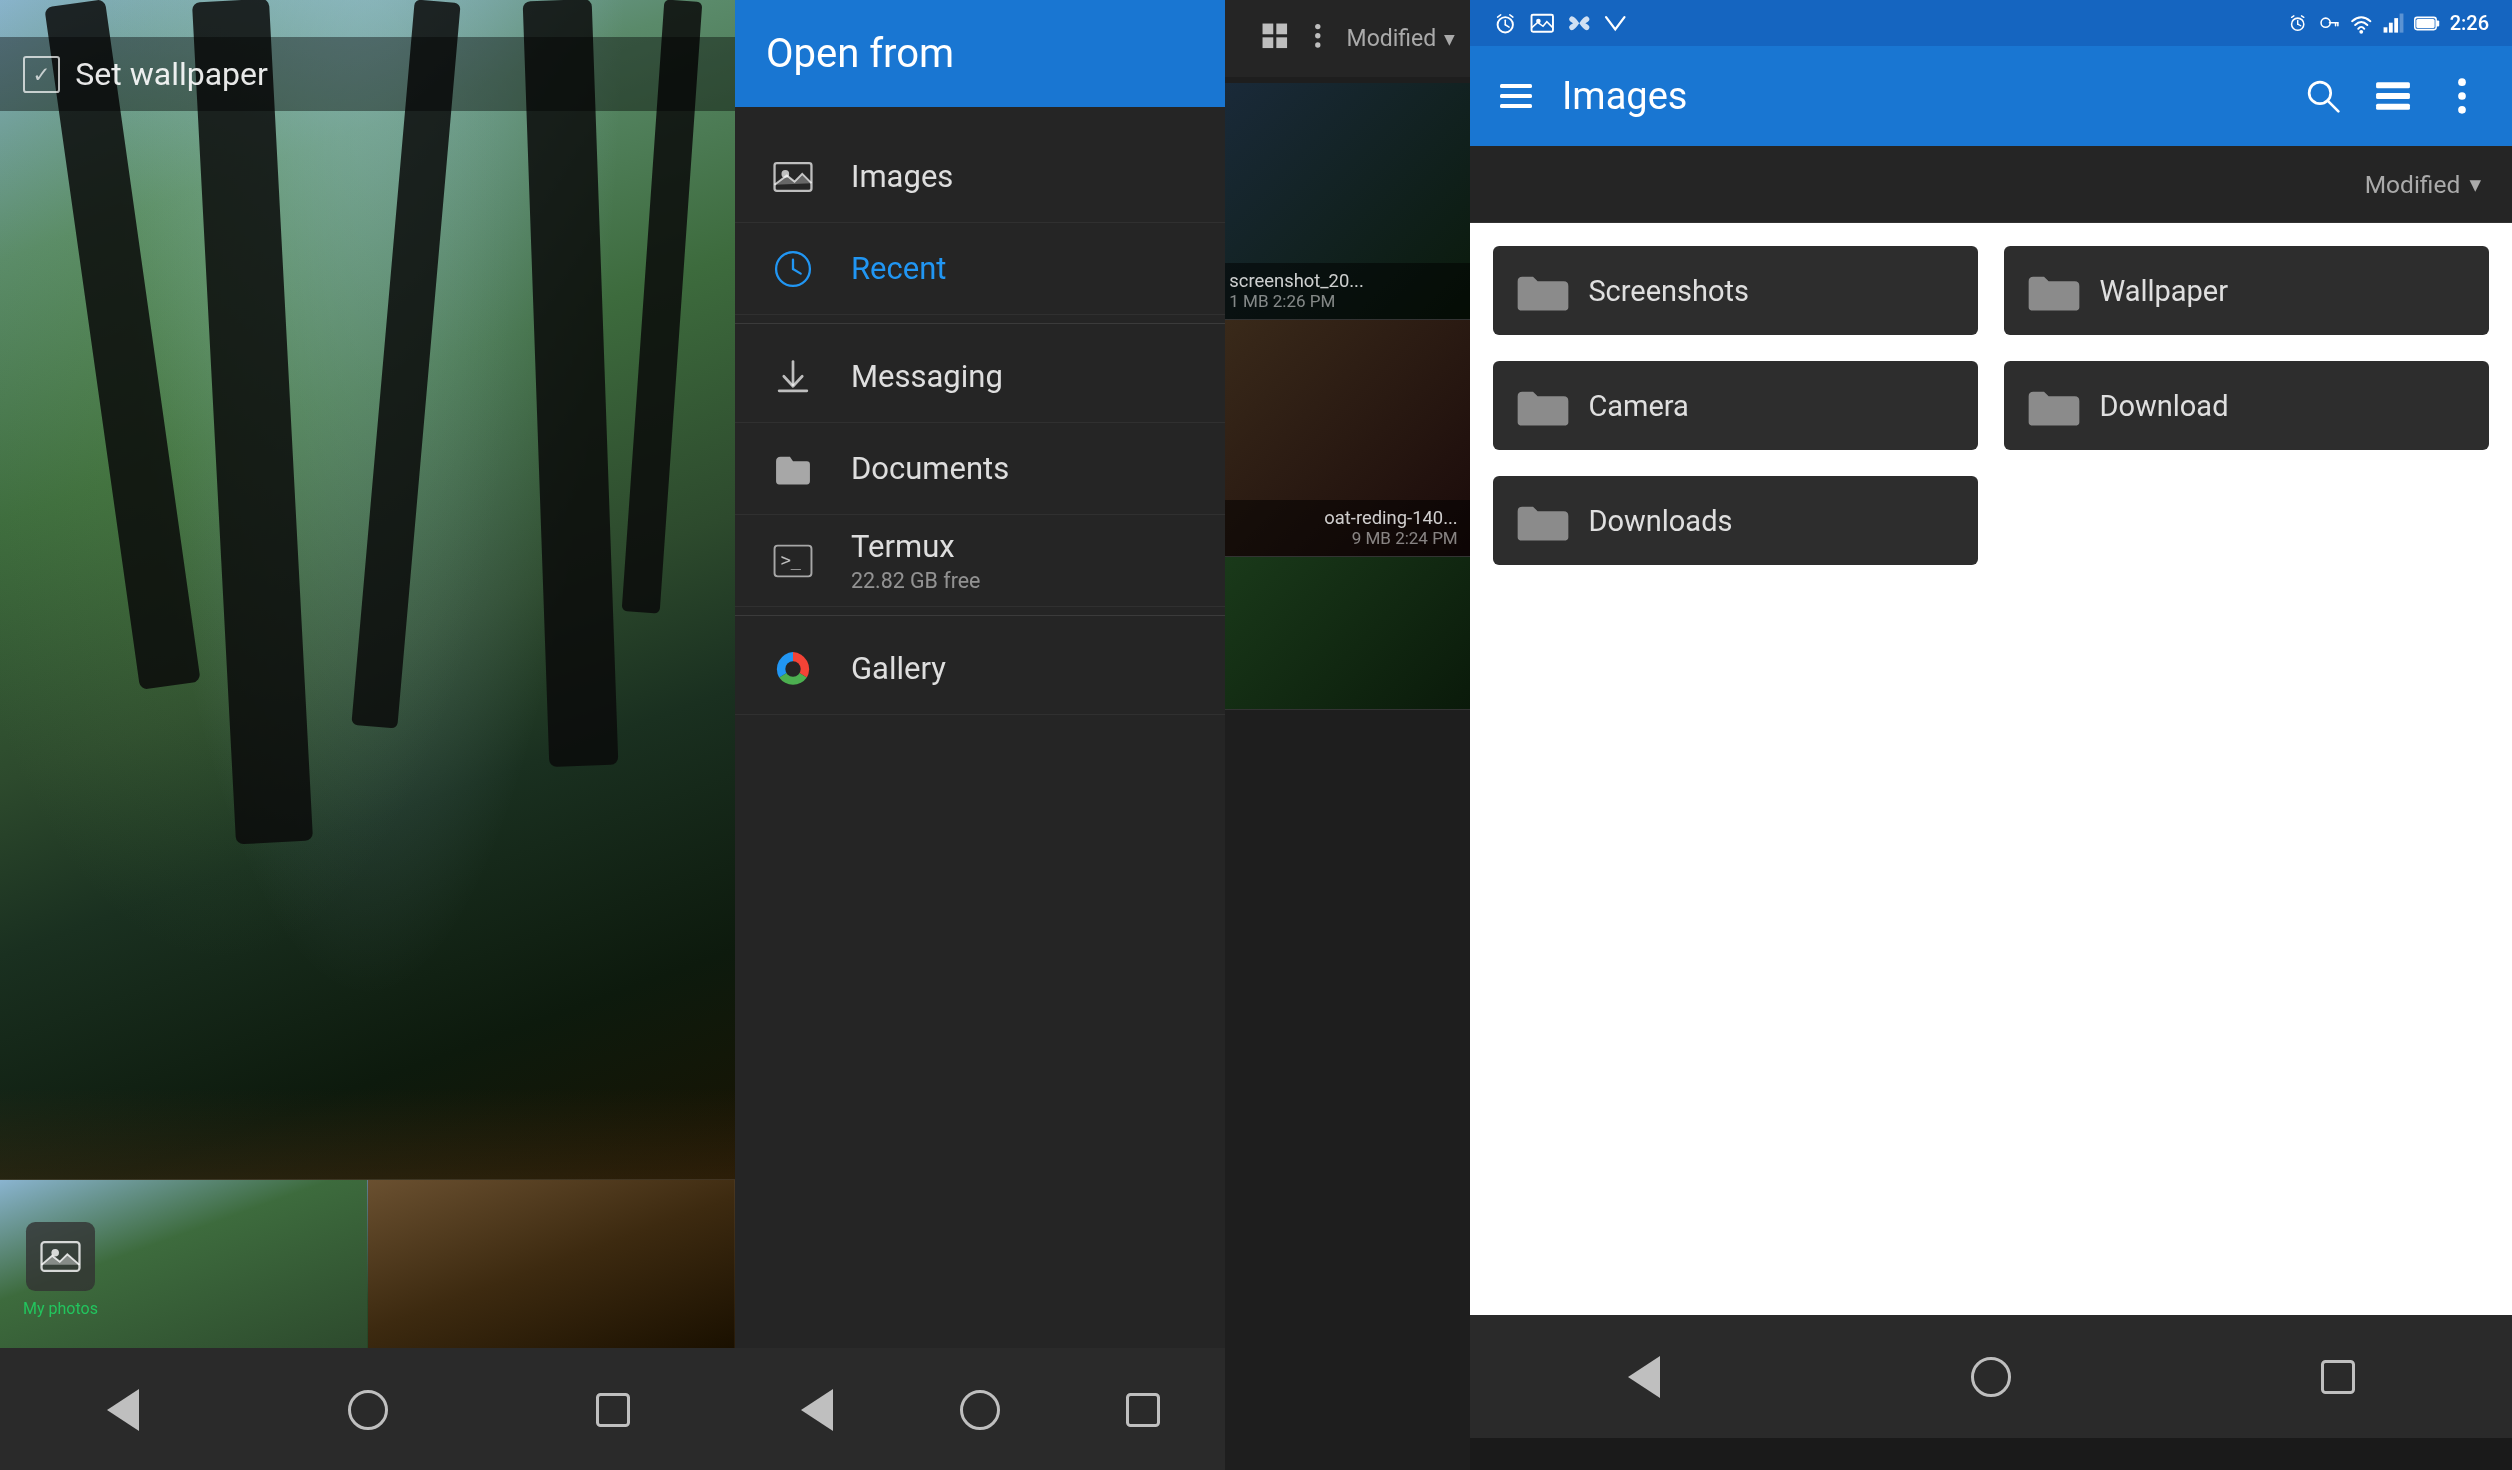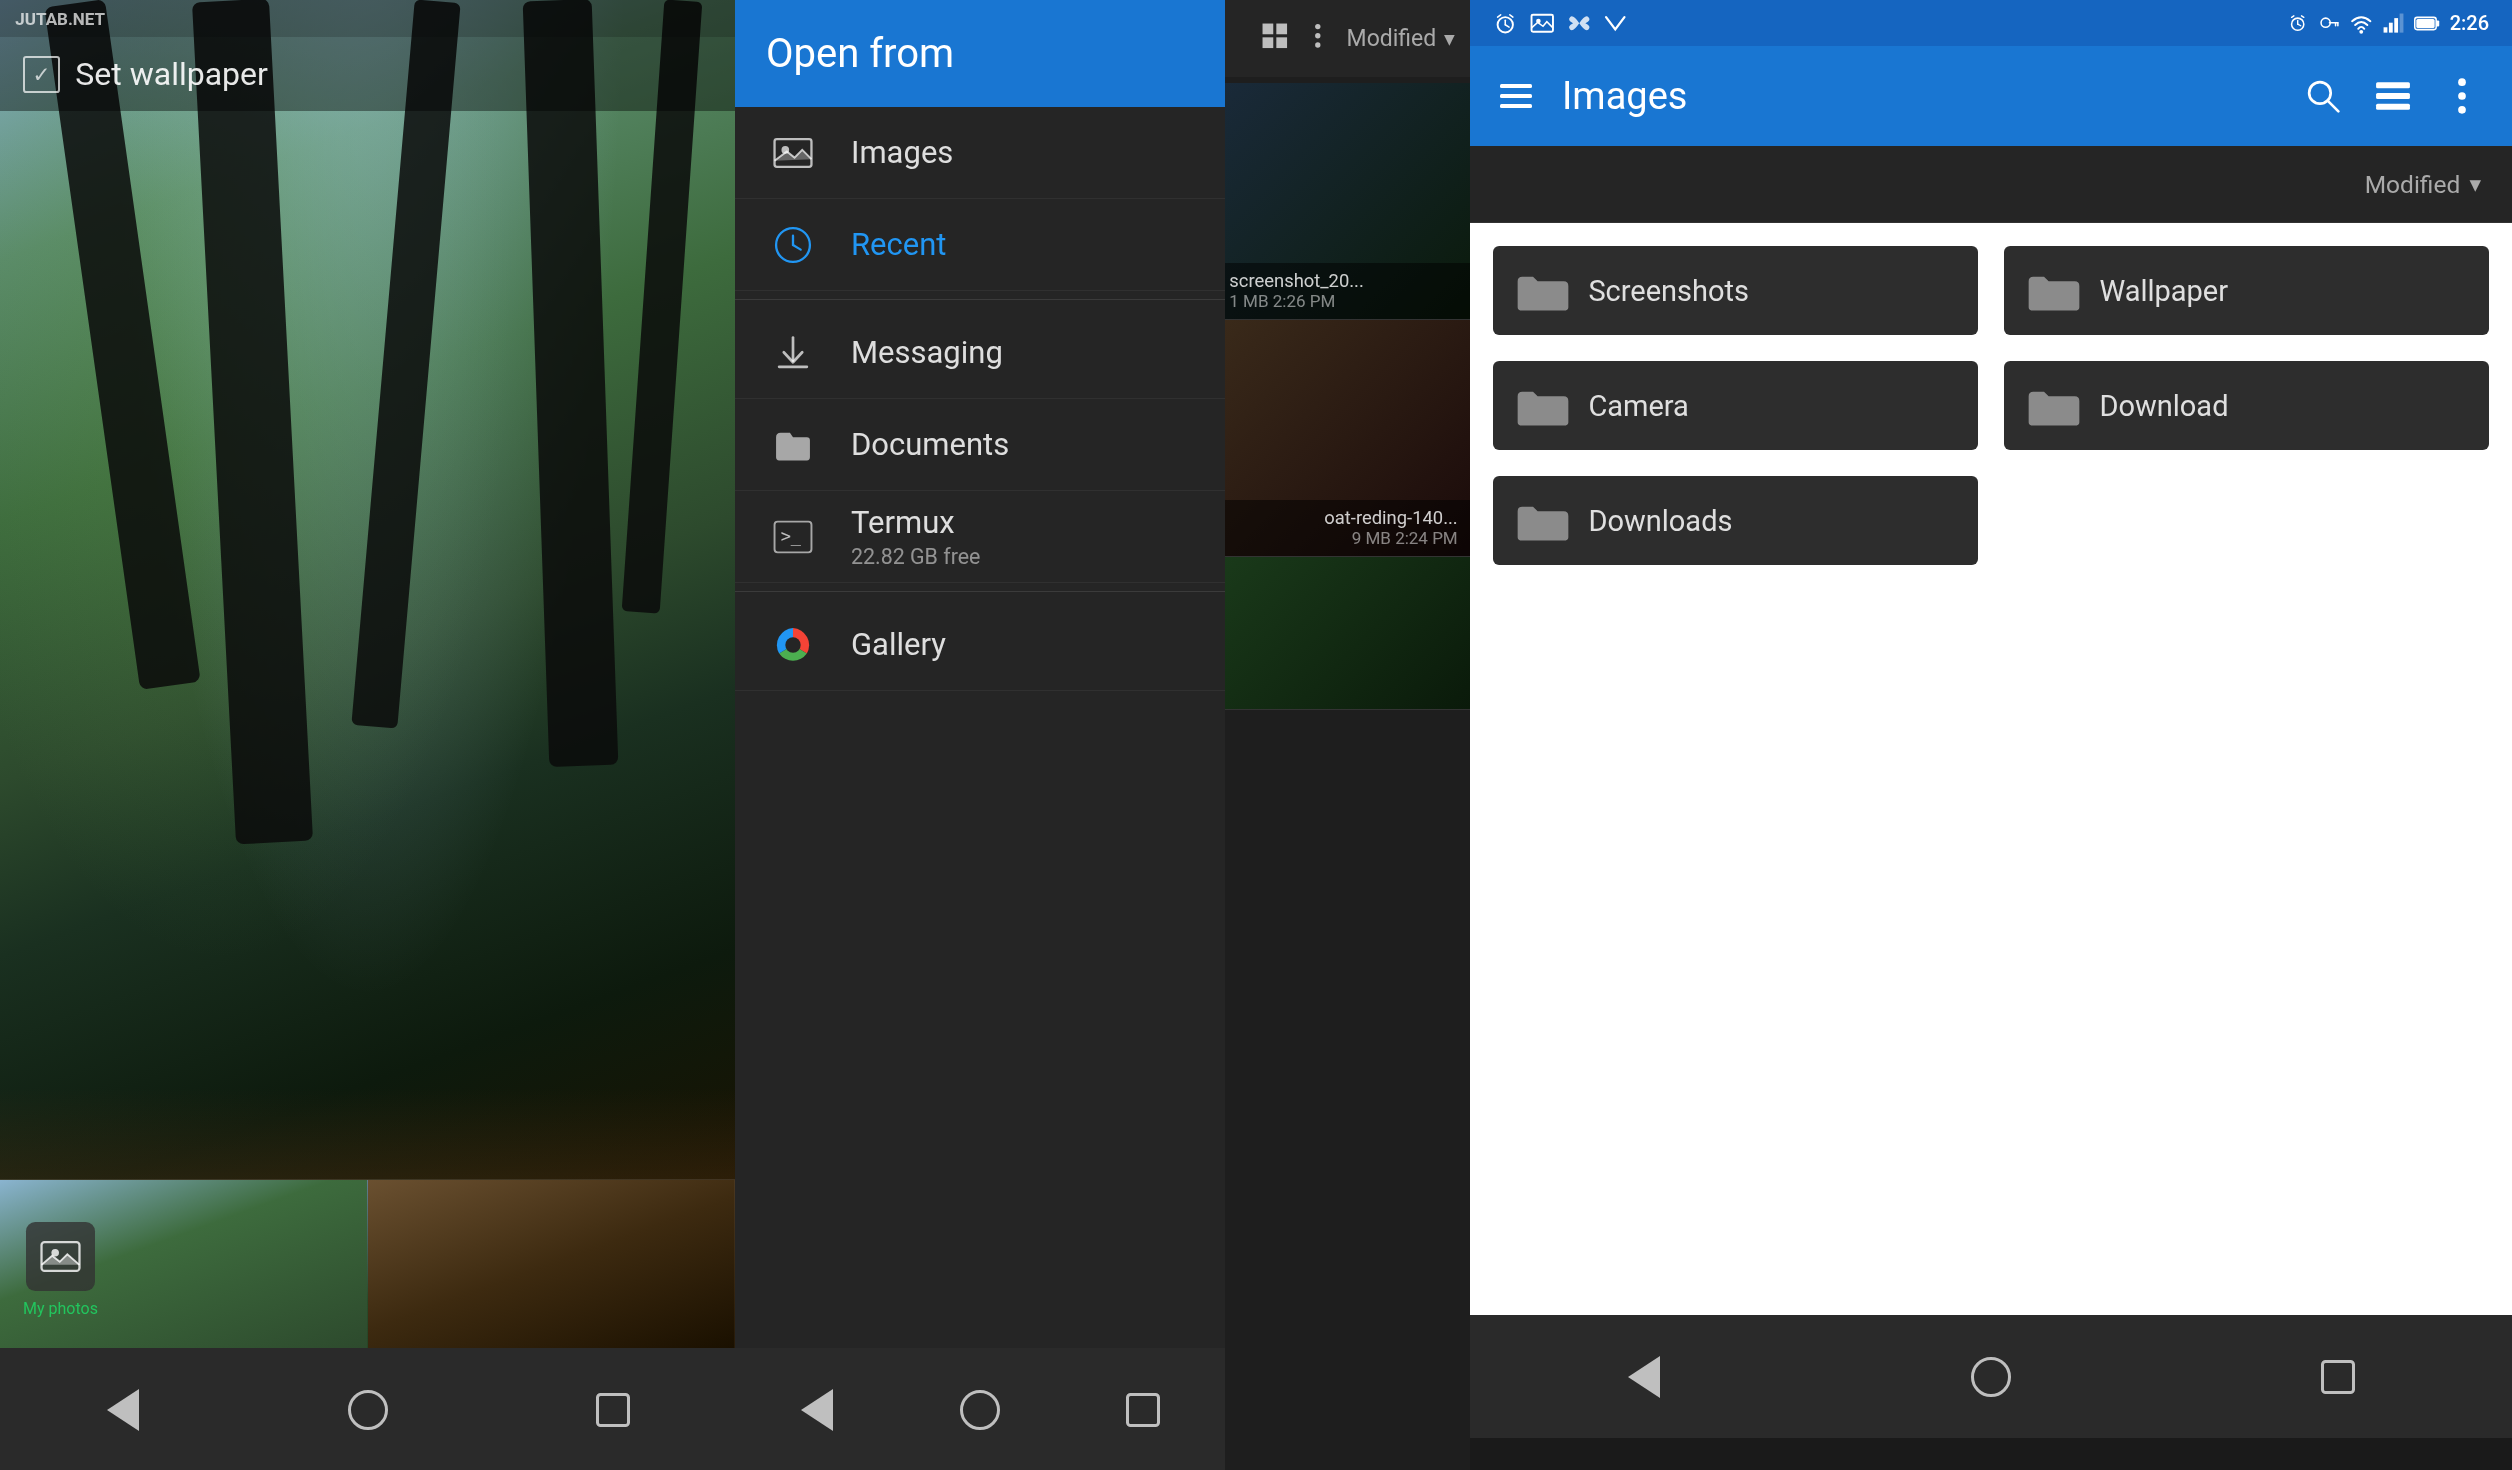--- a/index.html
+++ b/index.html
@@ -228,20 +228,21 @@
     
     .drawer-panel {
       position: absolute;
       top: 0; left: 0;
       width: 490px;
       height: 1471px;
       background: #252525;
       z-index: 10;
       display: flex;
       flex-direction: column;
+      gap: 24px;
     }
     .drawer-header {
       height: 107px;
       background: #1976D2;
       display: flex;
       align-items: center;
       padding: 0 31px;
     }
     .drawer-title {
       color: white;
@@ -444,23 +445,20 @@
   <div class="wallpaper-bg"></div>
   <div class="wallpaper-trees"></div>
 
   <div class="wallpaper-trunk trunk-1"></div>
   <div class="wallpaper-trunk trunk-2"></div>
   <div class="wallpaper-trunk trunk-3"></div>
   <div class="wallpaper-trunk trunk-4"></div>
   <div class="wallpaper-trunk trunk-5"></div>
   <div class="wallpaper-floor"></div>
 
-  <div class="wallpaper-statusbar">
-    <span class="statusbar-logo">JUTAB.NET</span>
-  </div>
 
   <div class="wallpaper-toolbar">
     <div class="checkmark-icon">✓</div>
     <span class="set-wallpaper-text">Set wallpaper</span>
   </div>
 
   <div class="wallpaper-thumb-strip">
     <div class="thumb-item" style="background: linear-gradient(160deg, #8ab4d0 0%, #3d6b3d 40%, #2d4a2d 100%);">
     </div>
     <div class="thumb-item" style="background: linear-gradient(160deg, #6a5030 0%, #3d2a10 50%, #1a1000 100%);">

